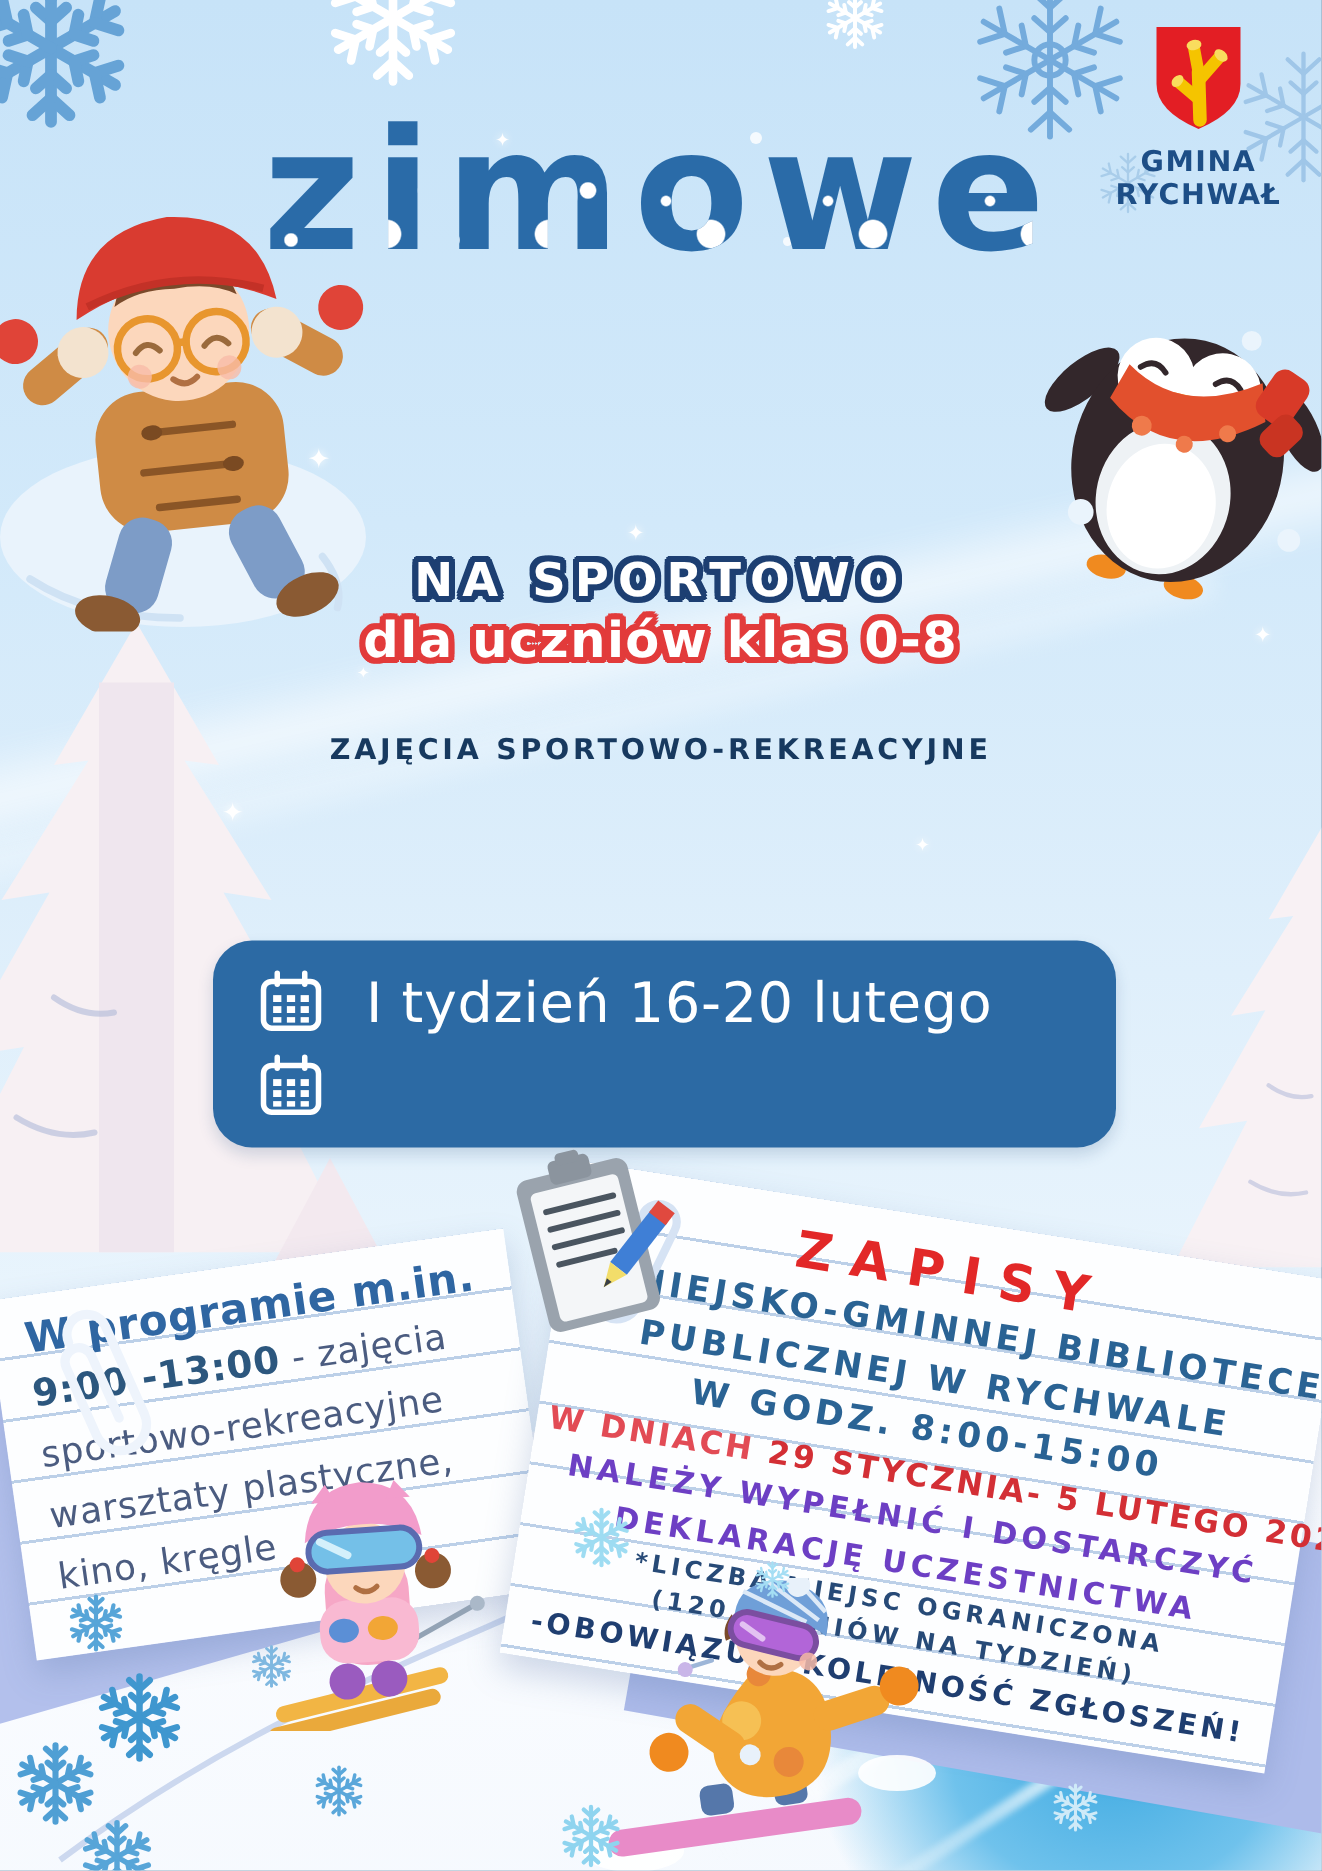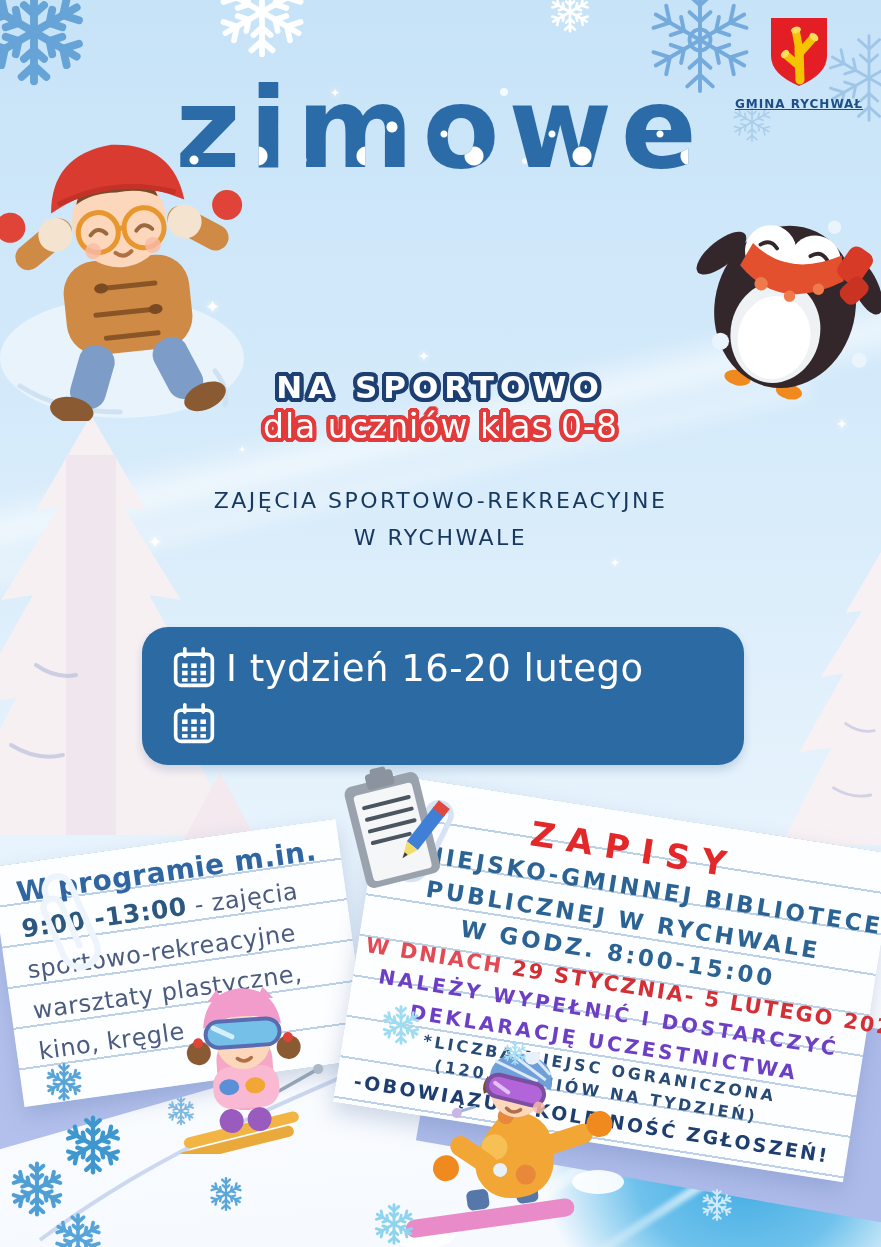--- a/index.html
+++ b/index.html
@@ -24,21 +24,21 @@
   .beam2{right:-30px;bottom:70px;width:380px;height:9px;opacity:.8;}
   .beam3{right:60px;bottom:180px;width:260px;height:7px;opacity:.7;}
   .dot{position:absolute;border-radius:50%;background:#fff;z-index:3;}
   .sparkle{position:absolute;color:#ffffff;z-index:3;text-shadow:0 0 6px rgba(255,255,255,.9);}
   .trail{position:absolute;left:0;top:950px;z-index:2;}
   
   .flake{position:absolute;z-index:3;}
   .flake.front{z-index:9;}
   
   .crest-box{position:absolute;top:14px;right:4px;width:156px;text-align:center;z-index:4;}
-  .crest-label{margin-top:5px;font-size:12px;font-weight:bold;letter-spacing:1px;color:#1d4e86;text-decoration:underline;}
+  .crest-label{margin-top:5px;font-size:19px;font-weight:bold;letter-spacing:1px;color:#1d4e86;}
   
   .title-wrap{position:absolute;left:0;right:0;top:88px;text-align:center;z-index:3;line-height:1;}
   .snowtext{font-weight:800;color:#2a6ba8;}
   @supports ((-webkit-background-clip:text) or (background-clip:text)){
     .snowtext{
       background-color:#2a6ba8;
       background-image:
         radial-gradient(circle at 18px 22px,#fff 7px,rgba(255,255,255,0) 8px),
         radial-gradient(circle at 68px 55px,#fff 5px,rgba(255,255,255,0) 6px),
         radial-gradient(circle at 42px 84px,#fff 9px,rgba(255,255,255,0) 10px),
@@ -49,34 +49,34 @@
       -webkit-background-clip:text;background-clip:text;color:transparent;
     }
   }
   .title-1{display:block;font-size:196px;letter-spacing:4px;}
   .title-2{display:block;font-size:112px;letter-spacing:9px;margin-top:-16px;}
   .outline-navy{--o:#1d3f72;color:#fff;font-weight:800;
     text-shadow:-4px 0 0 var(--o),4px 0 0 var(--o),0 -4px 0 var(--o),0 4px 0 var(--o),
       -3px -3px 0 var(--o),3px -3px 0 var(--o),-3px 3px 0 var(--o),3px 3px 0 var(--o),
       -4px 2px 0 var(--o),4px 2px 0 var(--o),-2px -4px 0 var(--o),2px 4px 0 var(--o),
       2px -4px 0 var(--o),-2px 4px 0 var(--o),4px -2px 0 var(--o),-4px -2px 0 var(--o);}
-  .outline-red{--o:#e23b3b;color:#fff;font-weight:400;
+  .outline-red{--o:#e23b3b;color:#fff;font-weight:700;
     text-shadow:-4px 0 0 var(--o),4px 0 0 var(--o),0 -4px 0 var(--o),0 4px 0 var(--o),
       -3px -3px 0 var(--o),3px -3px 0 var(--o),-3px 3px 0 var(--o),3px 3px 0 var(--o),
       -4px 2px 0 var(--o),4px 2px 0 var(--o),-2px -4px 0 var(--o),2px 4px 0 var(--o),
       2px -4px 0 var(--o),-2px 4px 0 var(--o),4px -2px 0 var(--o),-4px -2px 0 var(--o);}
   .subtitle-1{position:absolute;left:0;right:0;top:369px;text-align:center;font-size:31px;letter-spacing:6px;z-index:3;}
   .subtitle-2{position:absolute;left:0;right:0;top:407px;text-align:center;font-size:33px;letter-spacing:1px;z-index:3;}
   .heading{position:absolute;left:0;right:0;top:482px;text-align:center;z-index:3;
-    color:#17395f;font-weight:400;font-size:22px;letter-spacing:2.5px;line-height:37px;}
+    color:#17395f;font-weight:700;font-size:19px;letter-spacing:2.5px;line-height:37px;}
   
   .banner{position:absolute;left:142px;top:627px;width:602px;height:138px;z-index:3;
     background:#2c6aa4;border-radius:26px;box-shadow:0 5px 10px rgba(30,70,120,.18);
     display:flex;flex-direction:column;justify-content:center;gap:12px;padding:0 0 0 30px;box-sizing:border-box;}
-  .sched-row{display:flex;align-items:center;gap:10px;}
+  .sched-row{display:flex;align-items:center;gap:28px;}
   .sched-text{color:#fff;font-size:37px;letter-spacing:.5px;}
   
   .underpaper{position:absolute;background:#b3c0ec;z-index:4;}
   .up-left{left:-44px;top:898px;width:310px;height:215px;transform:rotate(-16deg);}
   .up-right{left:428px;top:1002px;width:580px;height:190px;transform:rotate(10deg);background:#adbbea;}
   .note{position:absolute;background:
       repeating-linear-gradient(to bottom,#fdfeff 0px,#fdfeff 39px,#bcd0e8 39px,#bcd0e8 41px);
     box-shadow:0 10px 22px rgba(90,120,170,.28);z-index:5;box-sizing:border-box;}
   .note-left{left:6px;top:842px;width:348px;height:242px;transform:rotate(-8deg);padding:12px 16px 0 22px;}
   .nl-head{color:#2f66a2;font-weight:800;font-size:28px;letter-spacing:.5px;}
@@ -267,21 +267,20 @@
       <rect x="148" y="36" width="28" height="38" rx="9" fill="#d83a28" transform="rotate(22 162 55)"></rect>
       <rect x="156" y="66" width="22" height="30" rx="8" fill="#c93422" transform="rotate(34 167 81)"></rect>
     </g>
     <circle cx="30" cy="150" r="9" fill="#eaf4fc"></circle>
       <circle cx="176" cy="170" r="8" fill="#eaf4fc"></circle>
       <circle cx="150" cy="30" r="7" fill="#eaf4fc"></circle>
   </svg>
 
   <div class="heading">
     <div>ZAJĘCIA SPORTOWO-REKREACYJNE</div>
-    <div>W RYCHWALE</div>
   </div>
 
   <div class="banner">
     <div class="sched-row">
       <svg width="44" height="44" viewBox="0 0 48 48">
           <use href="#calG"></use>
         </svg>
       <span class="sched-text">I tydzień 16-20 lutego</span>
     </div>
     <div class="sched-row">

